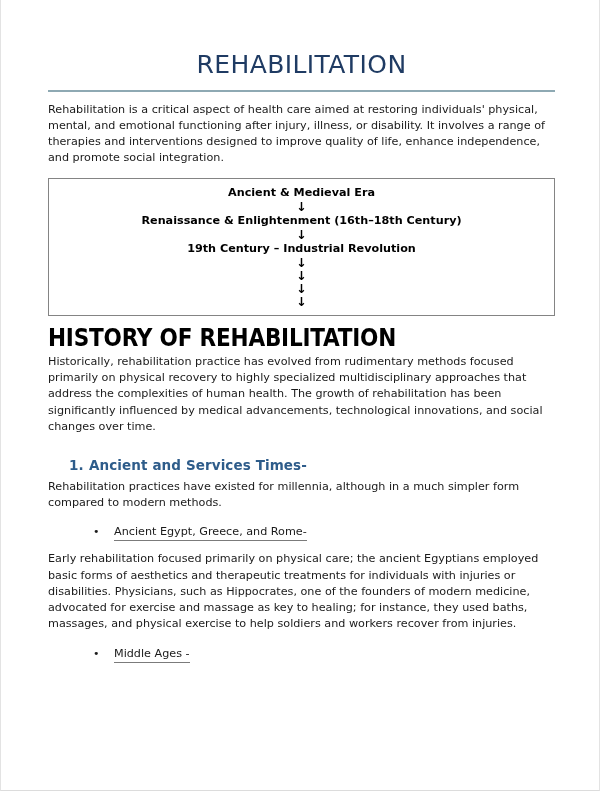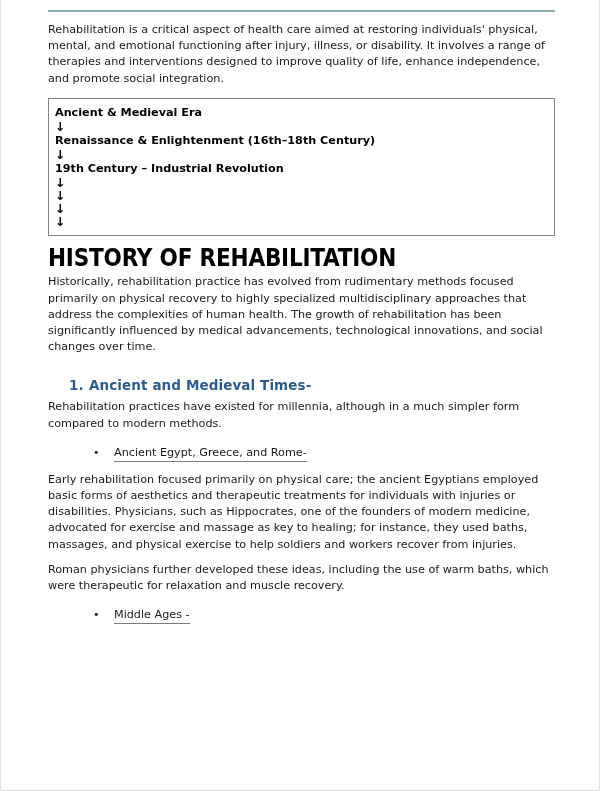--- a/index.html
+++ b/index.html
@@ -68,21 +68,21 @@
   
   .timeline-box {
     margin-top: 11px;
     border: 1px solid #848484;
     box-sizing: border-box;
     padding: 6px 6px 7px 6px;
     background: #ffffff;
     width: 100%;
   }
   .timeline-inner {
-    text-align: left;
+    text-align: center;
   }
   .timeline-step {
     font-size: 11.2px;
     font-weight: bold;
     line-height: 15px;
     color: #000000;
     white-space: nowrap;
   }
   .timeline-arrow {
     font-size: 12.5px;
@@ -156,20 +156,21 @@
     display: inline-block;
     padding-bottom: 0px;
   }
 </style>
 </head>
 <body>
 
 <div id="page">
   <div id="content">
 
+    <h1 class="doc-title">REHABILITATION</h1>
     <div class="title-rule"></div>
 
     <p class="para intro-para">Rehabilitation is a critical aspect of health care aimed at restoring individuals' physical, mental, and emotional functioning after injury, illness, or disability. It involves a range of therapies and interventions designed to improve quality of life, enhance independence, and promote social integration.</p>
 
     <div class="timeline-box">
       <div class="timeline-inner">
 
         <div class="timeline-step">Ancient &amp; Medieval Era</div>
         <div class="timeline-arrow">↓</div>
 
@@ -188,33 +189,32 @@
 
       </div>
     </div>
 
     <h2 class="section-heading">HISTORY OF REHABILITATION</h2>
 
     <p class="para history-para">Historically, rehabilitation practice has evolved from rudimentary methods focused primarily on physical recovery to highly specialized multidisciplinary approaches that address the complexities of human health. The growth of rehabilitation has been significantly influenced by medical advancements, technological innovations, and social changes over time.</p>
 
     <div class="num-heading-wrap">
       <span class="num-heading-number">1.</span>
-      <span class="num-heading-text">Ancient and Medieval Times-</span>
+      <span class="num-heading-text">Ancient and Services Times-</span>
     </div>
 
     <p class="para p-gap-6">Rehabilitation practices have existed for millennia, although in a much simpler form compared to modern methods.</p>
 
     <div class="bullet-row bullet-gap-top">
       <span class="bullet-dot">•</span>
       <span class="bullet-text">Ancient Egypt, Greece, and Rome-</span>
     </div>
 
     <p class="para p-gap-10">Early rehabilitation focused primarily on physical care; the ancient Egyptians employed basic forms of aesthetics and therapeutic treatments for individuals with injuries or disabilities. Physicians, such as Hippocrates, one of the founders of modern medicine, advocated for exercise and massage as key to healing; for instance, they used baths, massages, and physical exercise to help soldiers and workers recover from injuries.</p>
 
-    <p class="para p-gap-9">Roman physicians further developed these ideas, including the use of warm baths, which were therapeutic for relaxation and muscle recovery.</p>
 
     <div class="bullet-row bullet-gap-top">
       <span class="bullet-dot">•</span>
       <span class="bullet-text">Middle Ages -</span>
     </div>
 
   </div>
 </div>
 
 </body></html>

